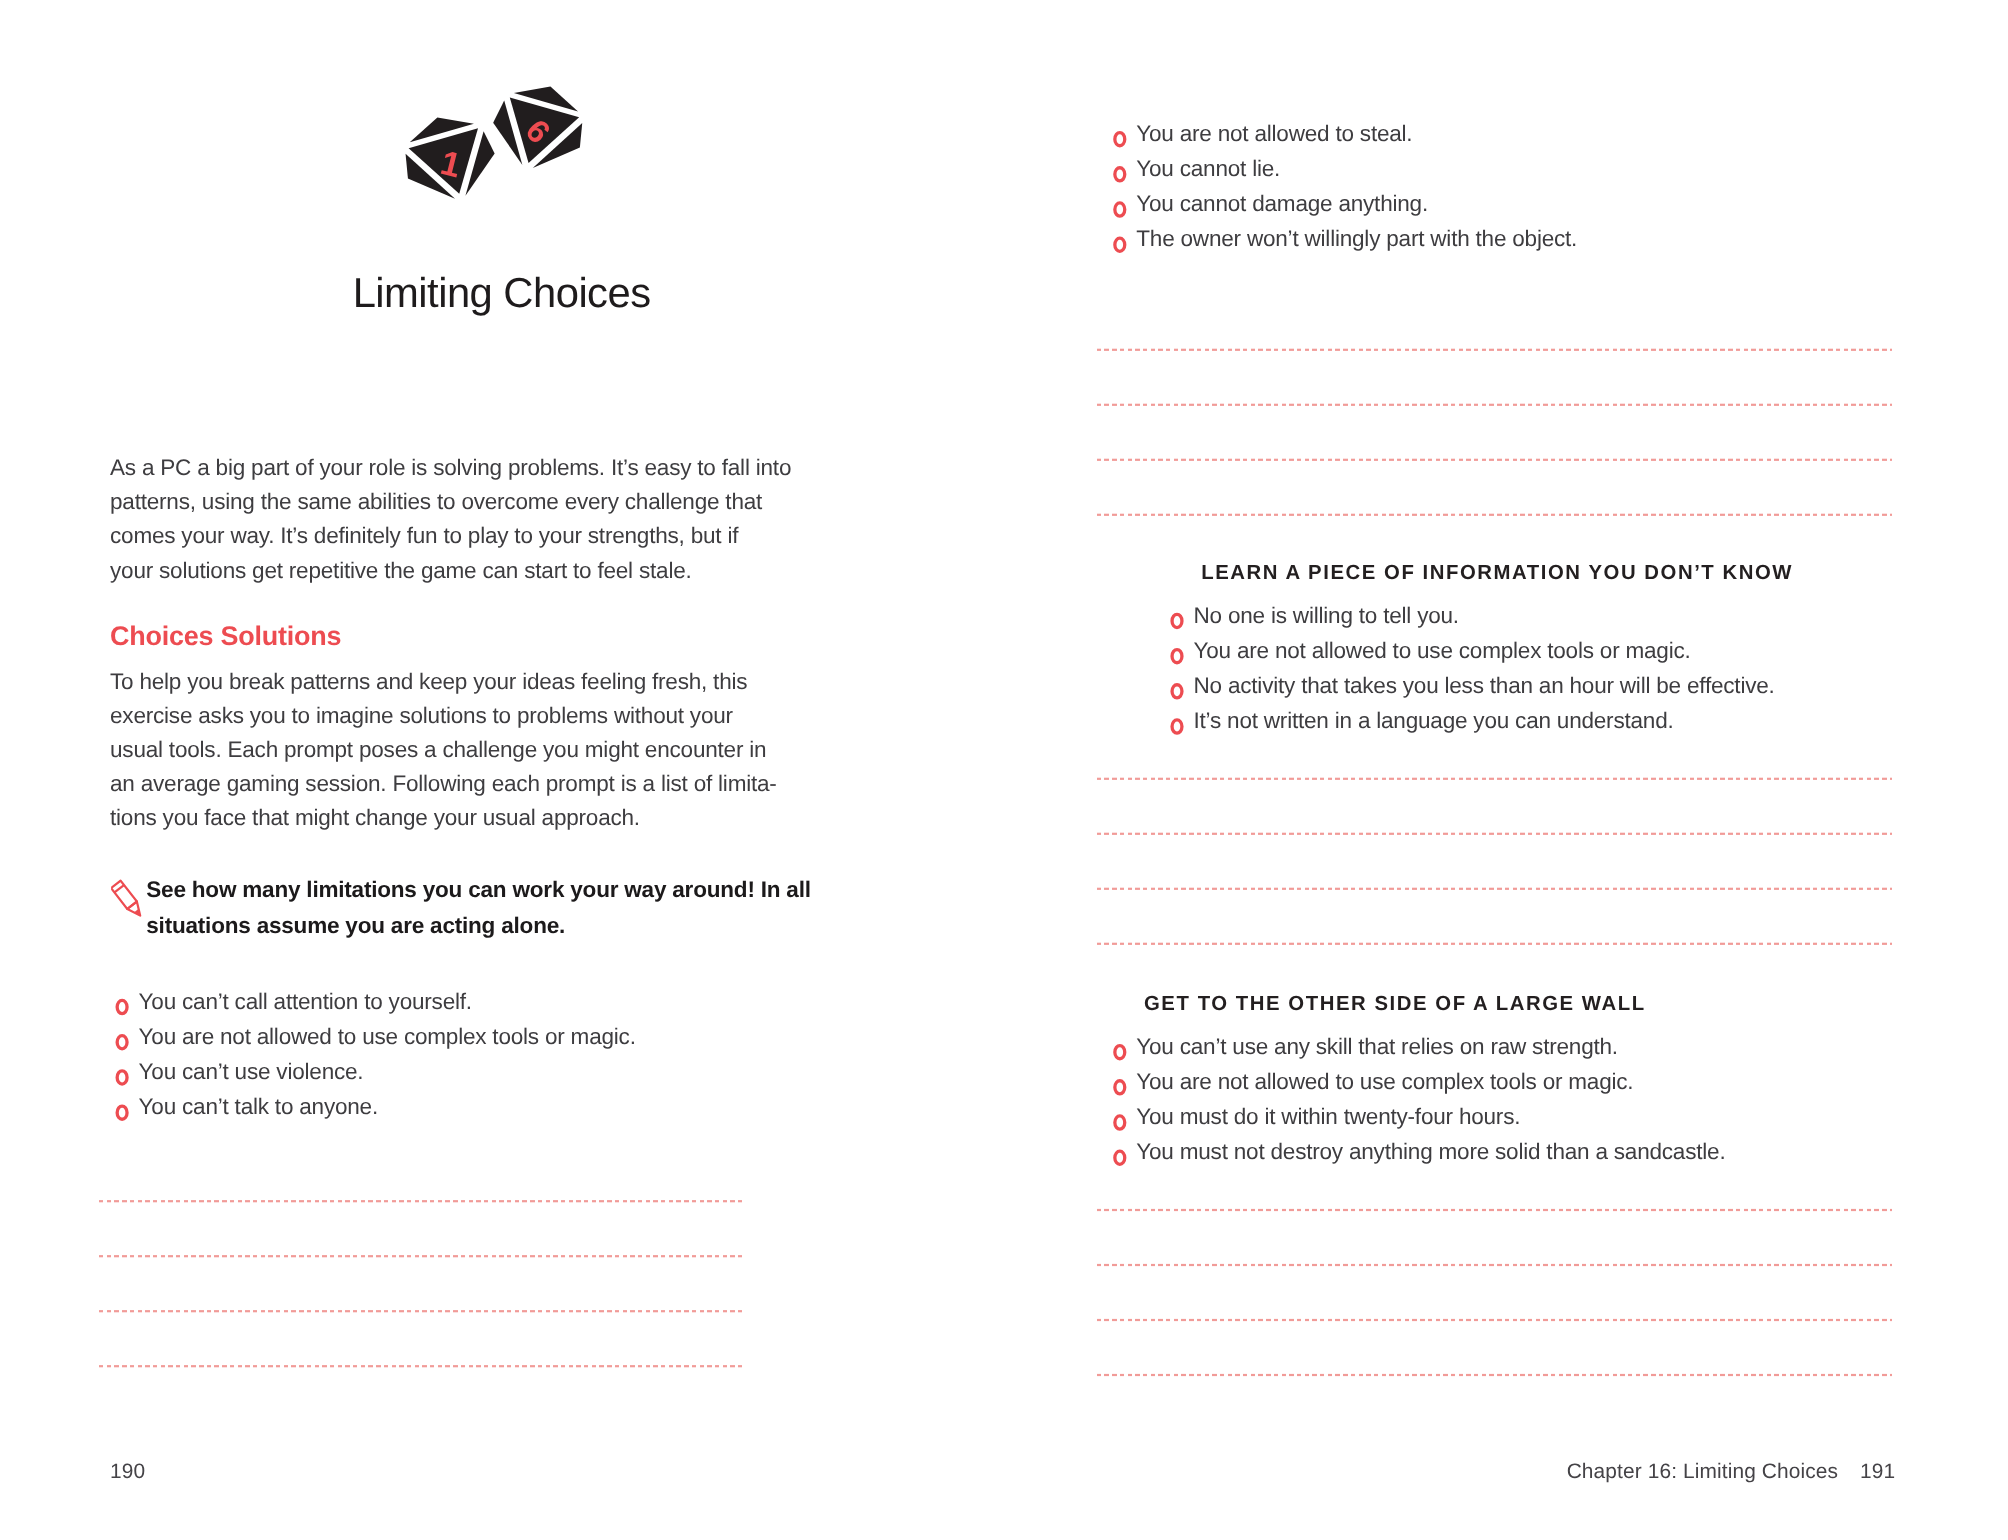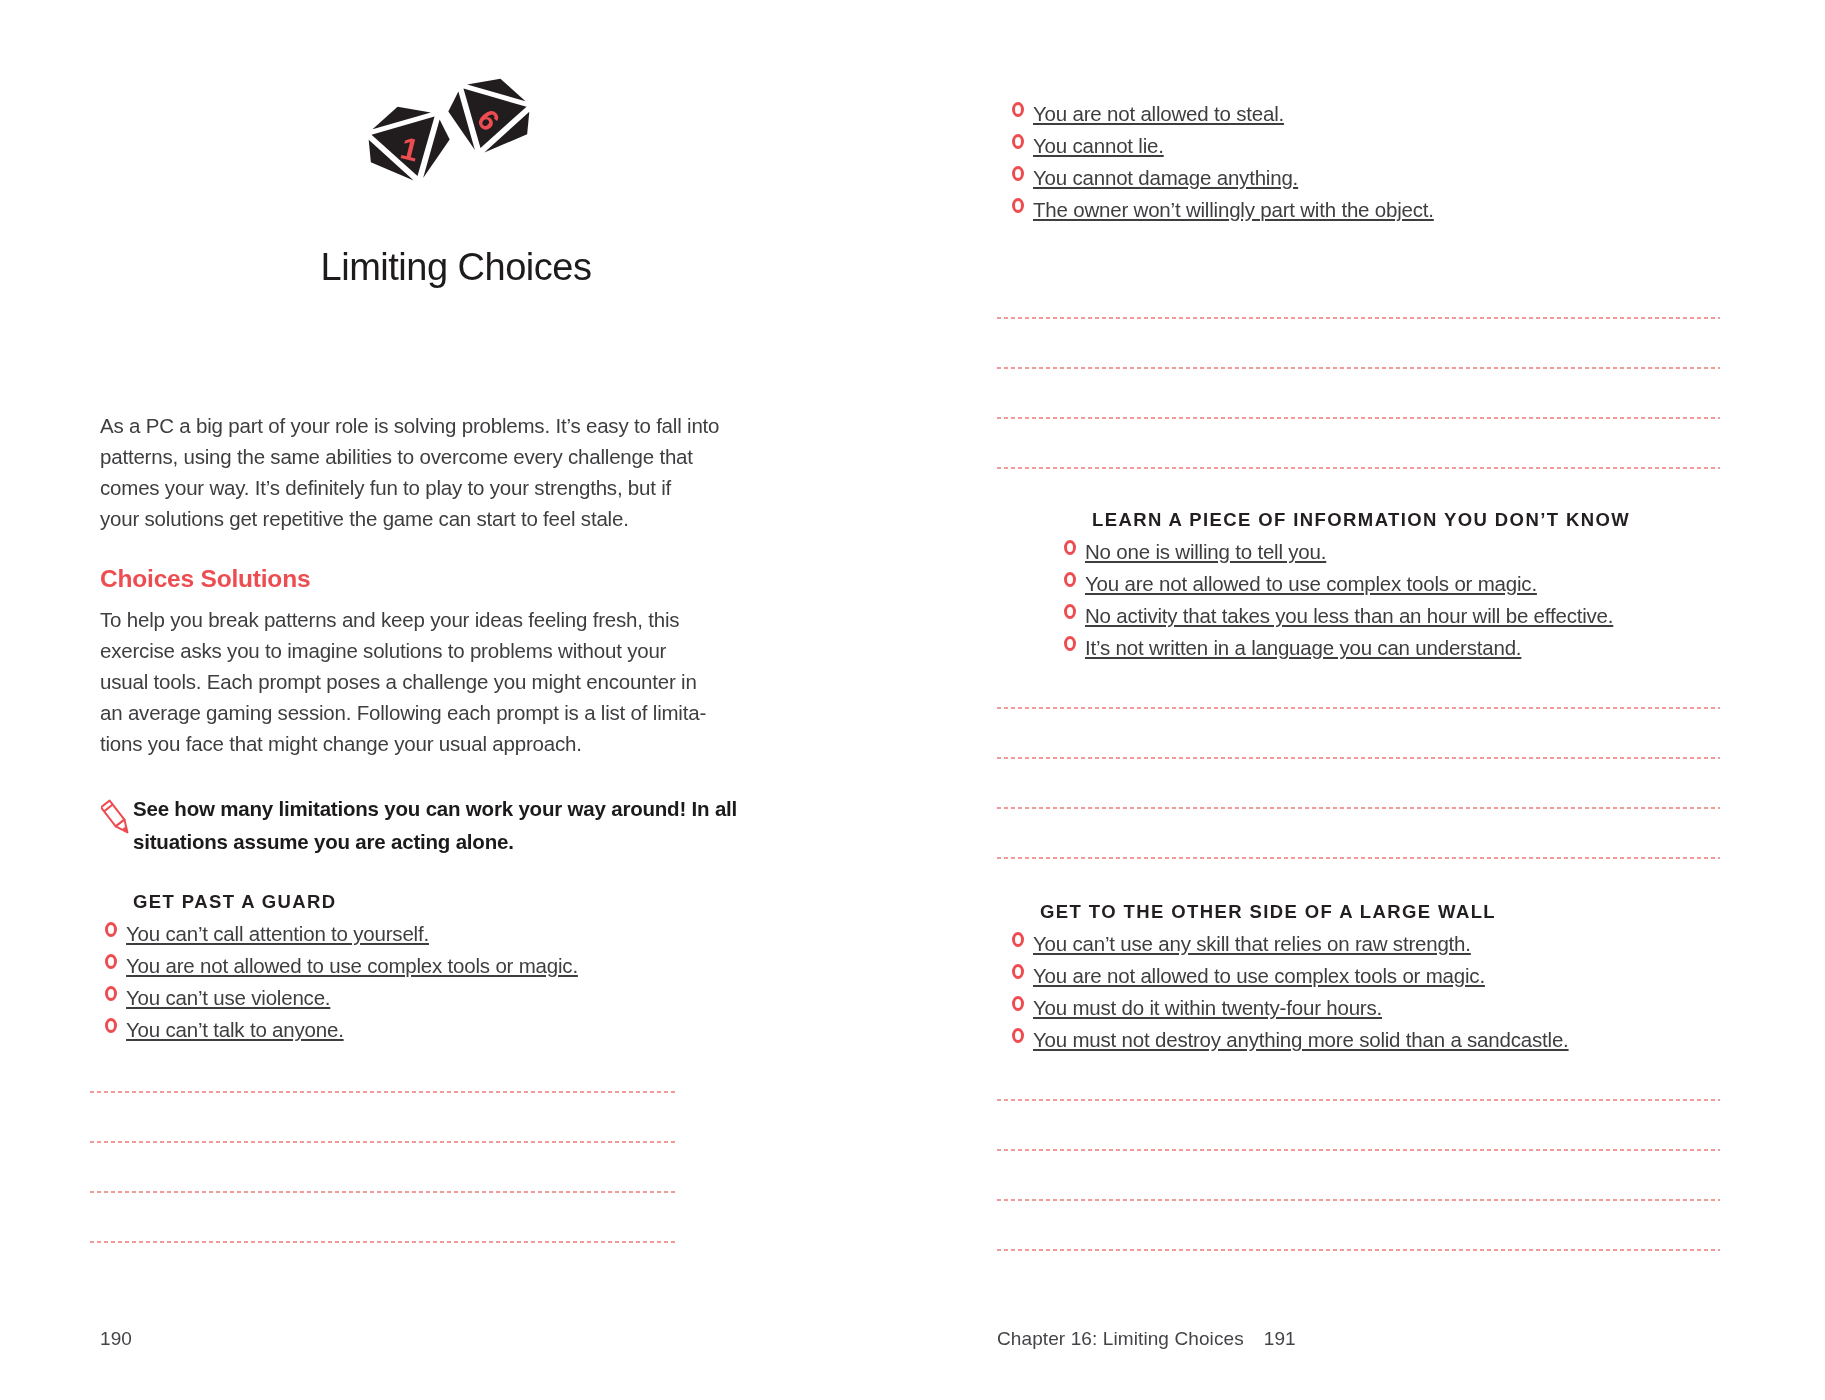--- a/index.html
+++ b/index.html
@@ -41,21 +41,21 @@
     color:#1c1a1b;white-space:pre;
   }
 
   
   .section{width:740px;}
   .section .sec-header{
     display:block;padding-left:28px;margin-bottom:9px;
     font-size:18.5px;font-weight:700;letter-spacing:1.4px;color:var(--heading);
   }
   ul.prompt-list{list-style:none;}
-  ul.prompt-list li{display:flex;align-items:flex-start;height:32px;text-decoration:underline;}
+  ul.prompt-list li{display:flex;align-items:flex-end;height:32px;}
   .ring{
     flex:0 0 12px;width:12px;height:15px;margin-right:9px;
     border:3.5px solid var(--accent);border-radius:50%;
   }
   .li-text{font-size:20.5px;letter-spacing:-0.2px;color:var(--body);white-space:pre;}
 
   .sec-left{left:105px;top:891px;}
   .sec-r1{left:1012px;top:102px;}
   .sec-r2{left:1064px;top:509px;}
   .sec-r3{left:1012px;top:901px;}
@@ -67,21 +67,21 @@
     background:repeating-linear-gradient(to right, var(--line) 0 4px, transparent 4px 7px);
   }
   .wl-left{left:90px;top:1091px;width:587px;}
   .wl-r1{left:997px;top:317px;width:723px;}
   .wl-r2{left:997px;top:707px;width:723px;}
   .wl-r3{left:997px;top:1099px;width:723px;}
 
   
   .footer{top:1328px;font-size:19px;color:#454347;letter-spacing:0.1px;}
   .footer-left{left:100px;}
-  .footer-right{left:997px;width:726px;}
+  .footer-right{left:997px;width:726px;text-align:right;}
   .footer-right .chap{margin-right:20px;}
 
   svg text{font-family:"Liberation Sans", sans-serif;}
 </style>
 </head>
 <body>
 
 <svg class="abs dice-wrap" viewBox="0 0 170 132" width="170" height="132" aria-hidden="true">
 
   <g transform="translate(2,28) scale(0.82)">
@@ -127,21 +127,20 @@
       <line x1="10.5" y1="10" x2="21.5" y2="10"></line>
       <path d="M10.5,29 L21.5,29 L16,41 Z"></path>
       <path d="M13.2,35.2 L18.8,35.2 L16,41 Z" fill="#ed4c51" stroke="none"></path>
     </g>
   </svg>
   <span class="note-text">See how many limitations you can work your way around! In all
 situations assume you are acting alone.</span>
 </div>
 
 <div class="abs section sec-left">
-  <span class="sec-header">GET PAST A GUARD</span>
   <ul class="prompt-list">
       <li>
         <span class="ring"></span>
         <span class="li-text">You can’t call attention to yourself.</span>
       </li>
       <li>
         <span class="ring"></span>
         <span class="li-text">You are not allowed to use complex tools or magic.</span>
       </li>
       <li>

